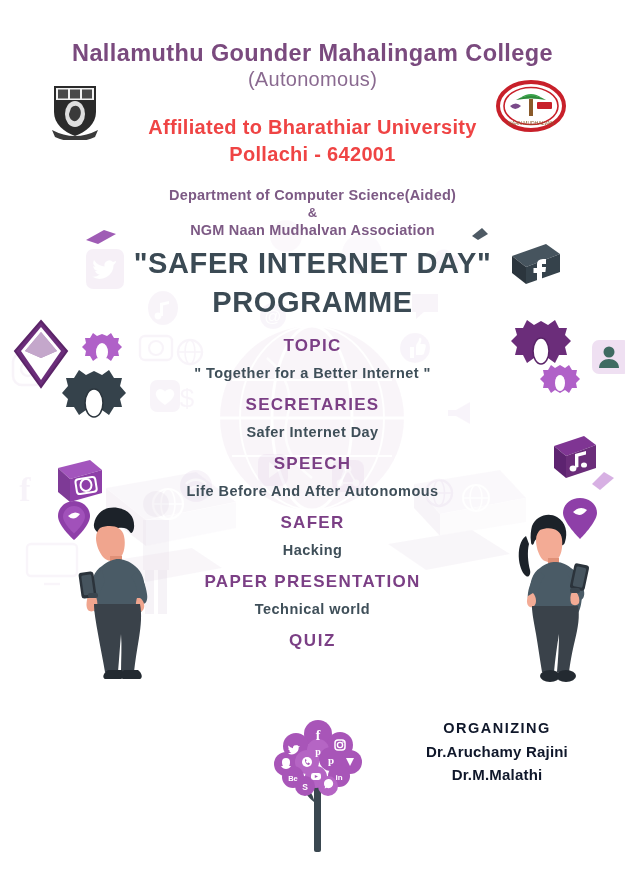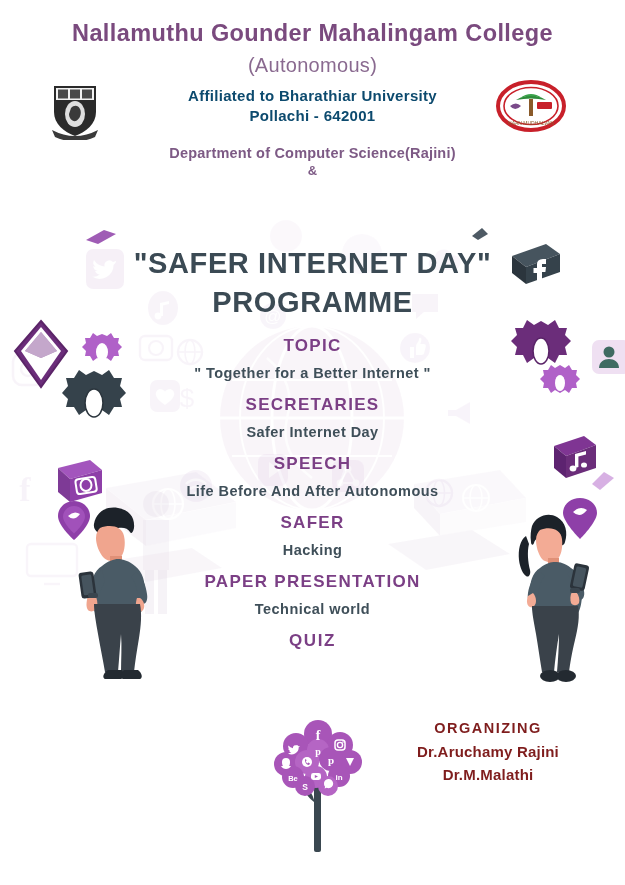--- a/index.html
+++ b/index.html
@@ -49,43 +49,42 @@
     position: absolute;
     z-index: 2;
   }
 
   
   .header {
     position: absolute;
     top: 0; left: 0; right: 0;
     z-index: 4;
     text-align: center;
-    padding-top: 20px;
+    padding-top: 40px;
   }
   .college-name {
     font-size: 23.5px;
     font-weight: bold;
     color: #7a4a7e;
     letter-spacing: 0.4px;
     line-height: 1.18;
     margin: 0 44px;
   }
   .autonomous {
     font-size: 20px;
     color: #8a6a90;
     letter-spacing: 0.3px;
-    margin-top: 6px;
   }
   .affiliated {
-    font-size: 15px;
-    font-weight: bold;
-    color: #0c4a6e;
+    font-size: 20px;
+    font-weight: bold;
+    color: #ef4444;
     letter-spacing: 0.3px;
     line-height: 1.35;
-    margin-top: 9px;
+    margin-top: 23px;
   }
   .dept-block {
     font-size: 14.5px;
     font-weight: bold;
     color: #7d5a85;
     letter-spacing: 0.2px;
     line-height: 1.45;
     margin-top: 17px;
   }
   .dept-amp {
@@ -160,26 +159,26 @@
     position: absolute;
     left: 30px;
     top: 722px;
     width: 230px;
     z-index: 4;
     text-align: center;
     color: #3f4f59;
   }
   .foot-right {
     position: absolute;
-    left: 373px;
+    left: 382px;
     top: 718px;
     width: 230px;
     z-index: 4;
     text-align: center;
-    color: #7f1d1d;
+    color: #0f172a;
   }
   .f-label {
     font-size: 14.5px;
     font-weight: bold;
     letter-spacing: 1.5px;
     line-height: 1.5;
   }
   .f-value {
     font-size: 14.5px;
     font-weight: bold;
@@ -518,22 +517,23 @@
   </svg>
 
   <div class="header">
     <div class="college-name">Nallamuthu Gounder Mahalingam College</div>
     <div class="autonomous">(Autonomous)</div>
     <div class="affiliated">
       <div>Affiliated to Bharathiar University</div>
       <div>Pollachi - 642001</div>
     </div>
     <div class="dept-block">
-      <div>Department of Computer Science(Rajini)</div>
+      <div>Department of Computer Science(Aided)</div>
       <div class="dept-amp">&amp;</div>
+      <div>NGM Naan Mudhalvan Association</div>
     </div>
   </div>
 
   <div class="title-wrap">
     <div class="title-line">"SAFER INTERNET DAY"</div>
     <div class="title-line">PROGRAMME</div>
   </div>
 
   <div class="programme">
     <div class="prog-item">

